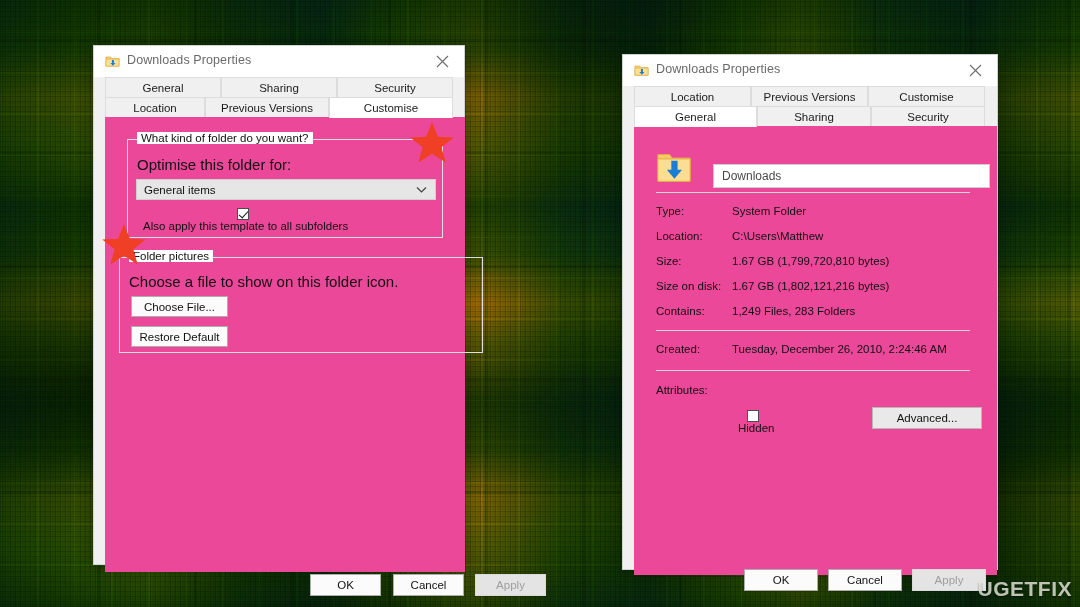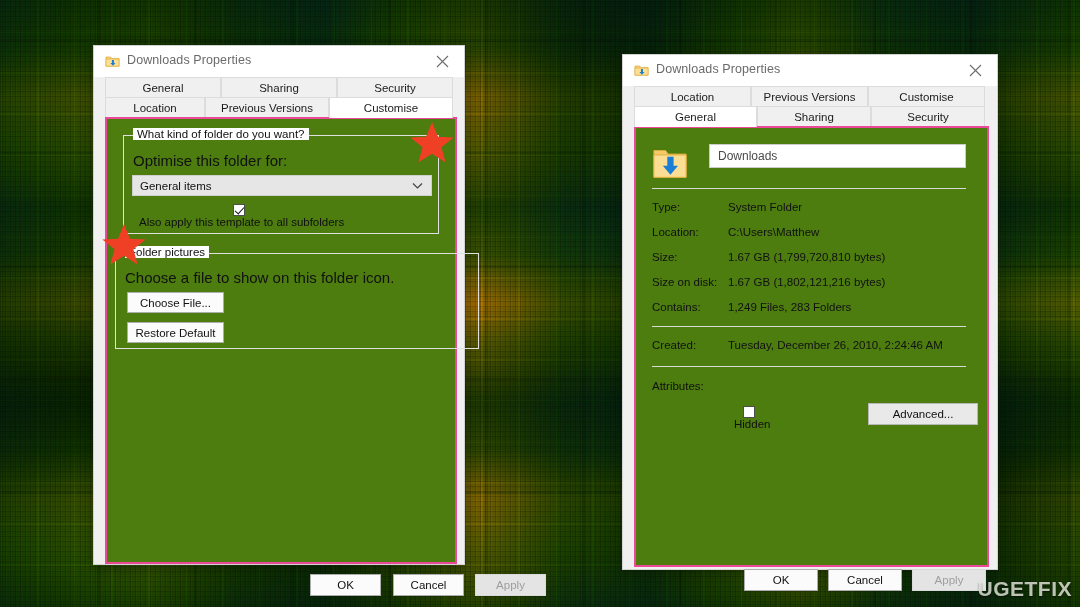--- a/index.html
+++ b/index.html
@@ -65,21 +65,21 @@
   
   .tabstrip{position:absolute;left:11px;right:11px;top:0;height:32px;}
   .tab{
     position:absolute;height:20px;line-height:20px;text-align:center;
     background:#f0f0f0;border:1px solid #dcdcdc;border-bottom:none;
     font-size:11.5px;color:#1b1b1b;box-sizing:border-box;
   }
   .tab.active{background:#ffffff;border-color:#dcdcdc;z-index:5;}
 
   .tabpage{
-    position:absolute;background:#4d7c0f;border:2px solid #ec4899;
+    position:absolute;background:#ec4899;border:6px solid #ec4899;
   }
 
   
   .group{position:absolute;border:1px solid #e0e0e0;box-sizing:border-box;}
   .group-legend{
     position:absolute;top:-8px;left:9px;background:#ffffff;padding:0 4px;
     font-size:11.5px;color:#111;white-space:nowrap;
   }
   .lbl{position:absolute;font-size:15px;color:#111;white-space:nowrap;}
 
@@ -255,21 +255,21 @@
 
     <div class="tabpage" style="left:11px;top:40px;width:351px;height:437px;">
 
       <span style="position:absolute;left:16px;top:18px;">
         <svg width="36" height="34" viewBox="0 0 40 38">
           <path d="M2 5h13l3 4h20v26H2z" fill="#f3c969" stroke="#e0ae3d" stroke-width="1"></path>
           <path d="M2 10h36v25H2z" fill="#fbdd93" stroke="#e0ae3d" stroke-width="1"></path>
           <path d="M17 12h7v10h5l-8.5 10L12 22h5z" fill="#1a7fd4"></path>
         </svg>
       </span>
-      <div class="namebox" style="left:73px;top:16px;width:257px;height:24px;">Downloads</div>
+      <div class="namebox" style="left:73px;top:32px;width:277px;height:24px;">Downloads</div>
 
       <div class="hr" style="left:16px;top:60px;width:314px;"></div>
 
       <span class="rowlbl" style="left:16px;top:73px;">Type:</span>
       <span class="rowval" style="left:92px;top:73px;">System Folder</span>
 
       <span class="rowlbl" style="left:16px;top:98px;">Location:</span>
       <span class="rowval" style="left:92px;top:98px;">C:\Users\Matthew</span>
 
       <span class="rowlbl" style="left:16px;top:123px;">Size:</span>

